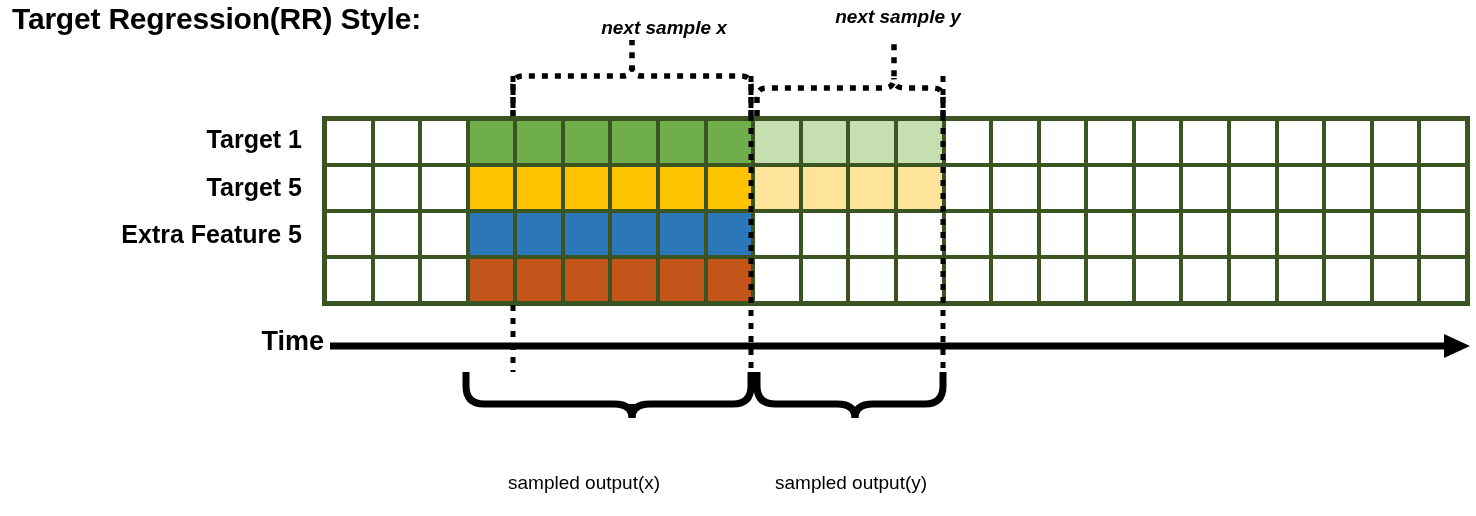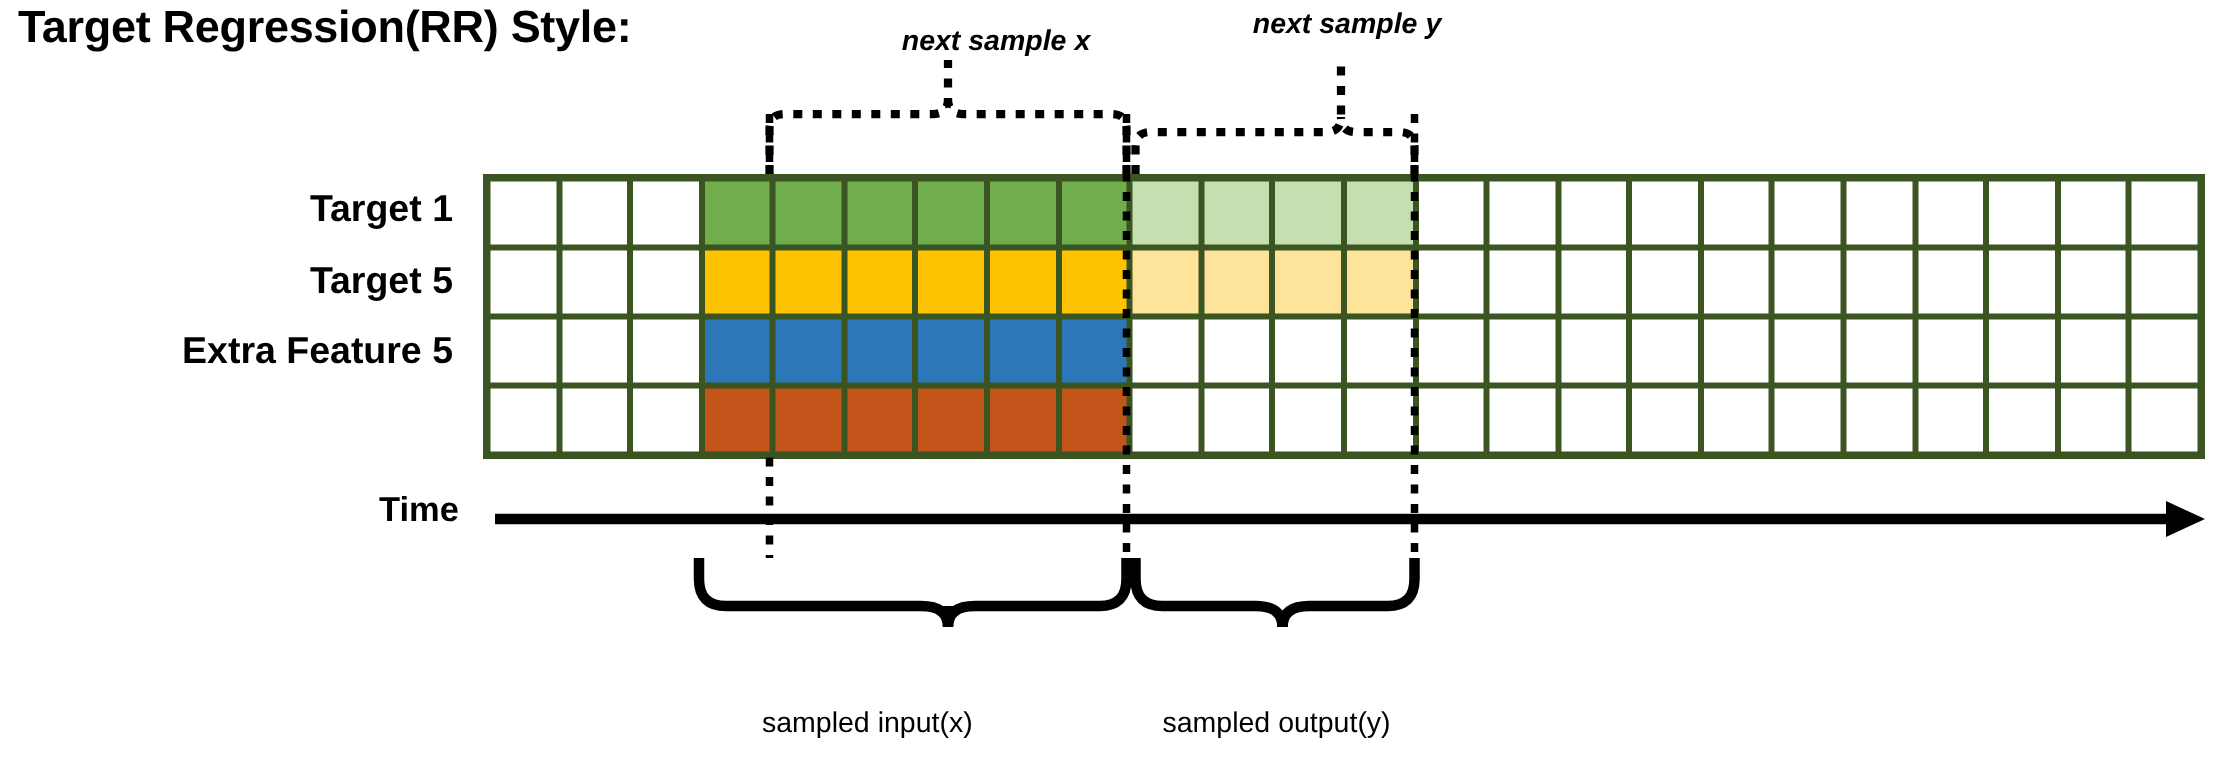--- a/index.html
+++ b/index.html
@@ -90,25 +90,25 @@
   }
   .cell {
     flex: 1 1 0;
     min-width: 0;
     background: #ffffff;
   }
 
   
   #time-label {
     position: absolute;
-    left: 146px;
+    left: 164px;
     top: 326px;
     width: 160px;
     text-align: right;
-    font-size: 23px;
+    font-size: 27px;
     font-weight: bold;
   }
 
   
   .caption {
     position: absolute;
     font-size: 19px;
     line-height: 24px;
     white-space: pre;
   }
@@ -269,21 +269,21 @@
     <path d="M751,372 L751,386 Q751,404 733,404 L650,404 Q632,404 632,418"></path>
   </g>
 
   <g stroke="#000" stroke-width="7" fill="none" stroke-linecap="butt">
     <path d="M757,372 L757,386 Q757,404 775,404 L837,404 Q855,404 855,418"></path>
     <path d="M943,372 L943,386 Q943,404 925,404 L873,404 Q855,404 855,418"></path>
   </g>
 </svg>
 
 <div class="caption" id="cap-input">
-  <div>sampled input(x)</div>
+  <div>sampled output(x)</div>
   
   
 </div>
 <div class="caption" id="cap-output">
   <div>sampled output(y)</div>
   
   
 </div>
 
 </body></html>

